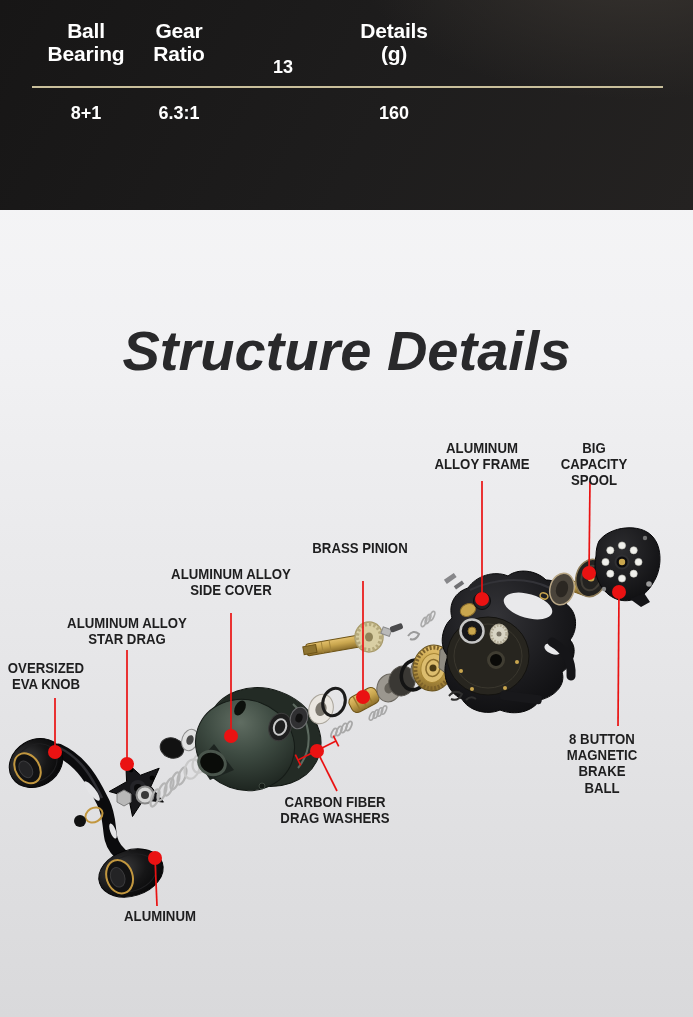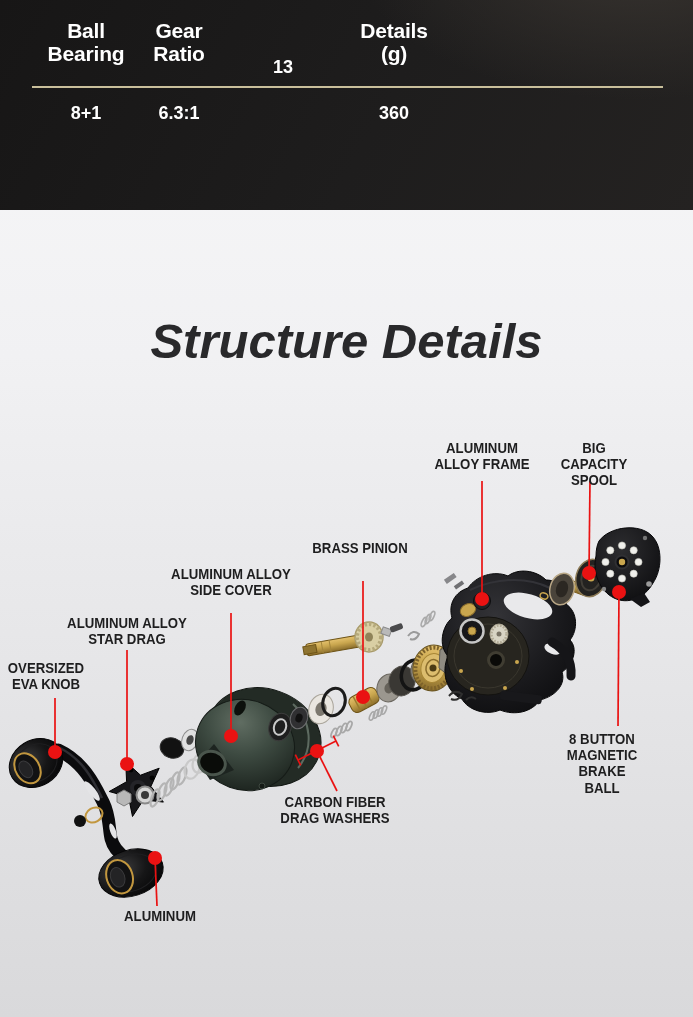--- a/index.html
+++ b/index.html
@@ -15,21 +15,21 @@
       radial-gradient(90% 150% at 92% -20%, #37332f 0%, rgba(32,30,29,0) 45%),
       linear-gradient(118deg,#171616 0%,#1e1d1d 55%,#242221 100%);
   }
   .spec-col { position:absolute; top:19px; transform:translateX(-50%); text-align:center; color:#ffffff; }
   .spec-h { font-size:21px; font-weight:bold; line-height:1.1; white-space:pre-line; letter-spacing:-0.2px; }
   .spec-v { margin-top:38px; font-size:18px; font-weight:bold; white-space:pre; }
   .divider { position:absolute; top:86px; left:32px; right:30px; height:2px; background:#c9bf9b; }
   
   .title {
     position:absolute; top:280px; left:50%; transform:translateX(-50%);
-    font-size:49px; font-weight:bold; font-style:italic; color:#29292b; white-space:nowrap;
+    font-size:56px; font-weight:bold; font-style:italic; color:#29292b; white-space:nowrap;
   }
   
   .diagram-svg { position:absolute; top:0; left:0; }
   .lbl {
     position:absolute; transform:translateX(-50%) scaleX(0.88); transform-origin:center top;
     text-align:center; font-size:15px; font-weight:bold; line-height:1.08;
     color:#1e1e1f; white-space:pre-line; letter-spacing:0;
   }
 </style>
 </head>
@@ -47,21 +47,21 @@
       <div class="spec-h">Gear
 Ratio</div>
       <div class="spec-v">6.3:1</div>
     </div>
     <div class="spec-col" style="left:283px">
       <div class="spec-v">13</div>
     </div>
     <div class="spec-col" style="left:394px">
       <div class="spec-h">Details
 (g)</div>
-      <div class="spec-v">360</div>
+      <div class="spec-v">160</div>
     </div>
     <div class="spec-col" style="left:559px">
     </div>
     <div class="divider"></div>
   </header>
 
   <h1 class="title">Structure Details</h1>
 
   <svg class="diagram-svg" width="693" height="1017" viewBox="0 0 693 1017">
     <defs>

